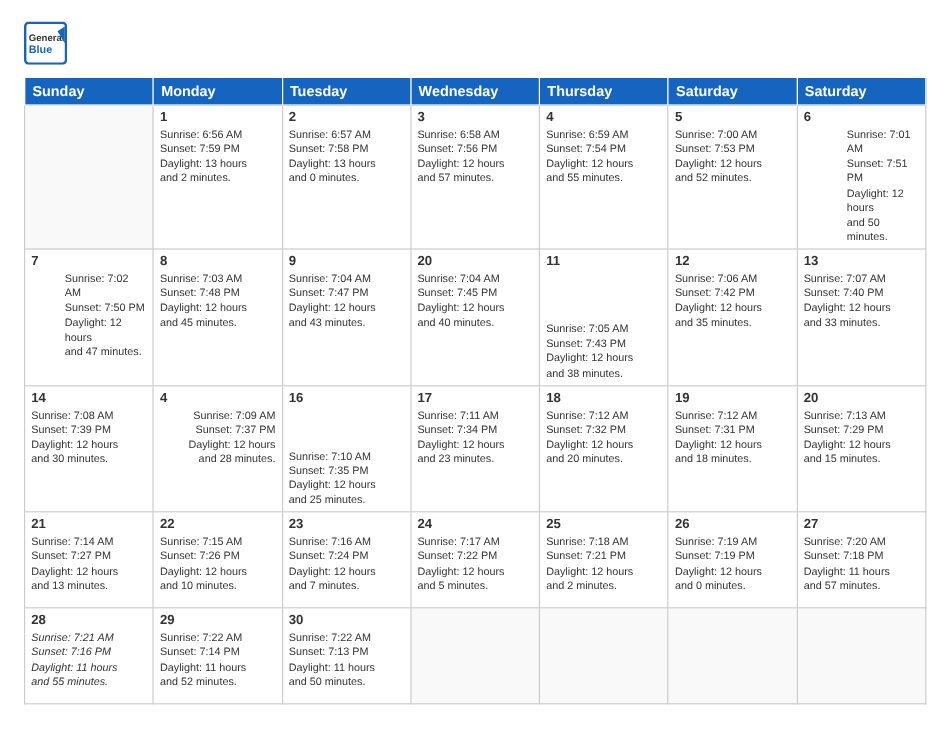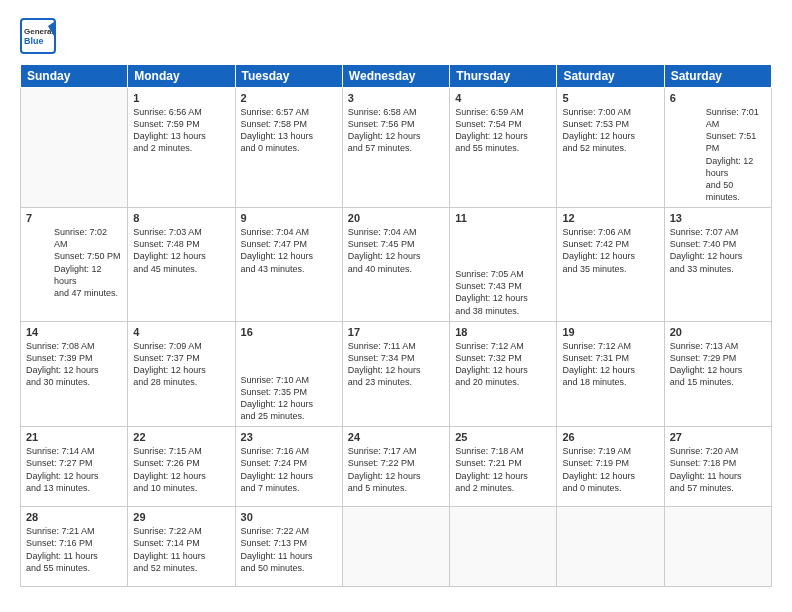--- a/index.html
+++ b/index.html
@@ -213,21 +213,21 @@
         <tr>
           <td>
             <span class="day-num">14</span>
             <div class="day-info" style="white-space: pre-line;">Sunrise: 7:08 AM
 Sunset: 7:39 PM
 Daylight: 12 hours
 and 30 minutes.</div>
           </td>
           <td>
             <span class="day-num">4</span>
-            <div class="day-info" style="white-space: pre-line;">Sunrise: 7:09 AM
+            <div class="day-info" style="white-space: pre-line; text-align: right;">Sunrise: 7:09 AM
 Sunset: 7:37 PM
 Daylight: 12 hours
 and 28 minutes.</div>
           </td>
           <td>
             <span class="day-num">16</span>
             <div class="day-info" style="white-space: pre-line; margin-top: 36px;">Sunrise: 7:10 AM
 Sunset: 7:35 PM
 Daylight: 12 hours
 and 25 minutes.</div>
@@ -308,21 +308,21 @@
             <span class="day-num">27</span>
             <div class="day-info" style="white-space: pre-line;">Sunrise: 7:20 AM
 Sunset: 7:18 PM
 Daylight: 11 hours
 and 57 minutes.</div>
           </td>
         </tr>
         <tr class="last-row">
           <td>
             <span class="day-num">28</span>
-            <div class="day-info" style="white-space: pre-line;">Sunrise: 7:21 AM
+            <div class="day-info" style="white-space: pre-line; font-style: italic;">Sunrise: 7:21 AM
 Sunset: 7:16 PM
 Daylight: 11 hours
 and 55 minutes.</div>
           </td>
           <td>
             <span class="day-num">29</span>
             <div class="day-info" style="white-space: pre-line;">Sunrise: 7:22 AM
 Sunset: 7:14 PM
 Daylight: 11 hours
 and 52 minutes.</div>

